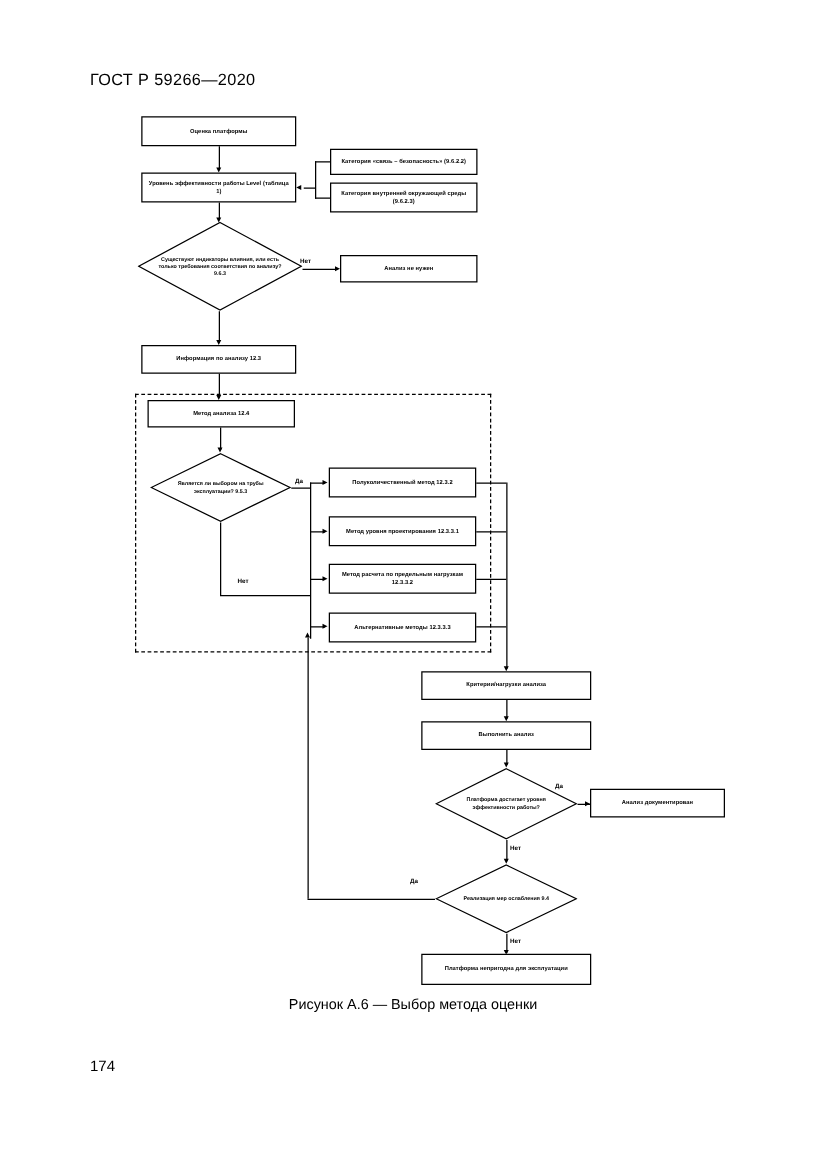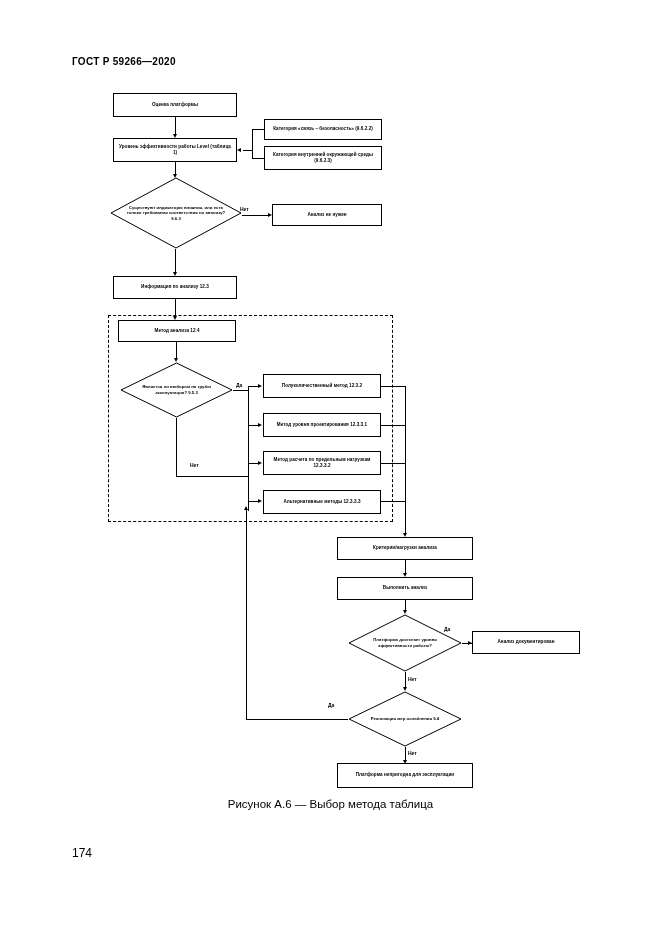--- a/index.html
+++ b/index.html
@@ -16,22 +16,22 @@
     overflow: hidden;
   }
   .page {
     position: absolute;
     inset: 0;
   }
   .doc-header {
     position: absolute;
     left: 72px;
     top: 56px;
-    font-size: 10px;
-    font-weight: bold;
+    font-size: 13px;
+    font-weight: normal;
     letter-spacing: 0.3px;
     white-space: nowrap;
   }
   .page-number {
     position: absolute;
     left: 72px;
     top: 846px;
     font-size: 12px;
   }
   .figure-caption {
@@ -312,17 +312,17 @@
     <div class="edge-label" style="left:408px; top:750px;">Нет</div>
     <div class="ln ln-v" style="left:405px; top:747px; height:15px;"></div>
     <div class="arrow arrow-down" style="left:402.5px; top:760px;"></div>
 
     <div class="node box" style="left:337px; top:763px; width:136px; height:25px;">
       <span class="txt">Платформа непригодна для эксплуатации</span>
     </div>
 
   </div>
 
-  <div class="figure-caption">Рисунок А.6 — Выбор метода таблица</div>
+  <div class="figure-caption">Рисунок А.6 — Выбор метода оценки</div>
 
   <div class="page-number">174</div>
 
 </div>
 
 </body></html>

